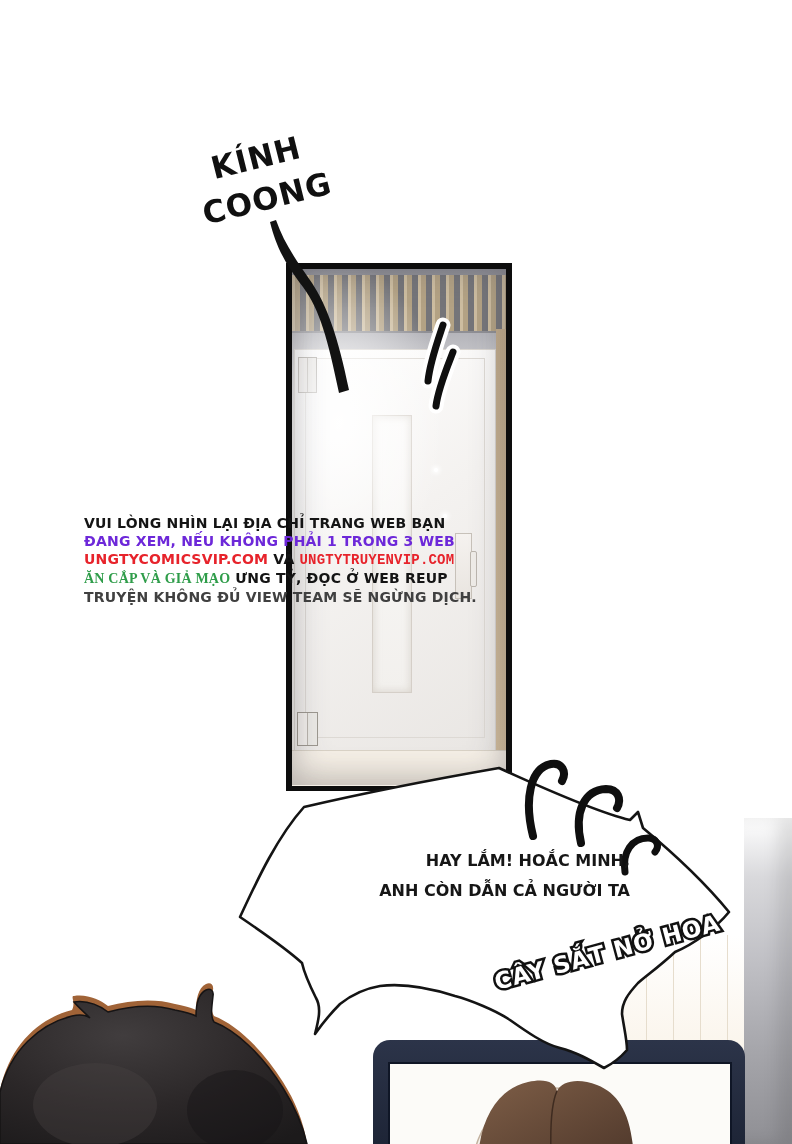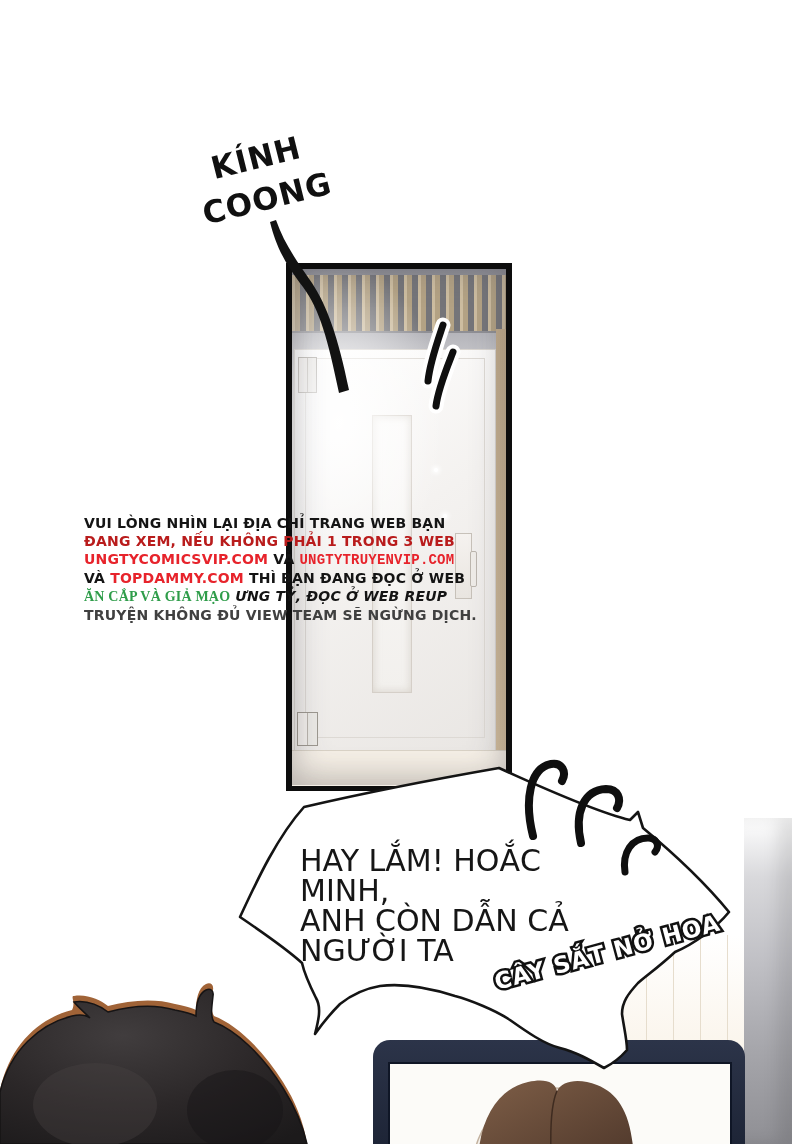--- a/index.html
+++ b/index.html
@@ -61,21 +61,21 @@
   
   .art{position:absolute;inset:0;z-index:20;pointer-events:none;}
 
   
   .notice{position:absolute;left:84px;top:514px;width:292px;z-index:40;
       font-size:14px;font-weight:bold;line-height:18px;letter-spacing:.2px;color:#141414;}
   .notice-line{white-space:nowrap;}
 
   
   .speech-text{position:absolute;left:300px;top:846px;width:330px;z-index:40;
-      color:#161616;font-weight:normal;font-size:30px;line-height:30px;text-align:left;}
+      color:#161616;font-weight:bold;font-size:16px;line-height:30px;text-align:right;}
 </style>
 </head>
 <body>
 
 <div class="page">
 
   <div class="sfx">
     <div>KÍNH</div>
     <div>COONG</div>
   </div>
@@ -183,24 +183,23 @@
 
     <g stroke="#0f0f0f" fill="none" stroke-linecap="round">
       <path d="M 533,836 C 524,800 530,768 551,764 C 562,762 567,772 562,781" stroke-width="8"></path>
       <path d="M 581,843 C 574,812 584,790 606,789 C 618,789 622,799 617,808" stroke-width="8"></path>
       <path d="M 625,872 C 622,852 632,838 648,838 C 657,838 660,846 655,852" stroke-width="7"></path>
     </g>
   </svg>
 
   <div class="notice">
       <div class="notice-line"><span style="color: rgb(20, 20, 20);">VUI LÒNG NHÌN LẠI ĐỊA CHỈ TRANG WEB BẠN</span></div>
-      <div class="notice-line"><span style="color: #b91c1c;">ĐANG XEM, NẾU KHÔNG PHẢI 1 TRONG 3 WEB</span></div>
+      <div class="notice-line"><span style="color: #6d28d9;">ĐANG XEM, NẾU KHÔNG PHẢI 1 TRONG 3 WEB</span></div>
       <div class="notice-line"><span style="color: rgb(231, 35, 43); margin-top: 36px;">UNGTYCOMICSVIP.COM</span><span style="color: rgb(20, 20, 20);"> VÀ </span><span style="color: rgb(231, 35, 43); font-family: Liberation Mono, monospace;">UNGTYTRUYENVIP.COM</span></div>
-      <div class="notice-line"><span style="color: rgb(20, 20, 20);">VÀ </span><span style="color: rgb(231, 35, 43);">TOPDAMMY.COM</span><span style="color: rgb(20, 20, 20);"> THÌ BẠN ĐANG ĐỌC Ở WEB</span></div>
-      <div class="notice-line"><span style="color: rgb(47, 157, 74); font-family: Liberation Serif, serif;">ĂN CẮP VÀ GIẢ MẠO</span><span style="color: rgb(20, 20, 20); font-style: italic;"> ƯNG TỶ, ĐỌC Ở WEB REUP</span></div>
+      <div class="notice-line"><span style="color: rgb(47, 157, 74); font-family: Liberation Serif, serif;">ĂN CẮP VÀ GIẢ MẠO</span><span style="color: rgb(20, 20, 20);"> ƯNG TỶ, ĐỌC Ở WEB REUP</span></div>
       <div class="notice-line"><span style="color: #404040;">TRUYỆN KHÔNG ĐỦ VIEW TEAM SẼ NGỪNG DỊCH.</span></div>
     </div>
 
   <div class="speech-text">
       <div class="speech-line">HAY LẮM! HOẮC MINH,</div>
       <div class="speech-line">ANH CÒN DẪN CẢ NGƯỜI TA</div>
     </div>
 
 </div>
 

